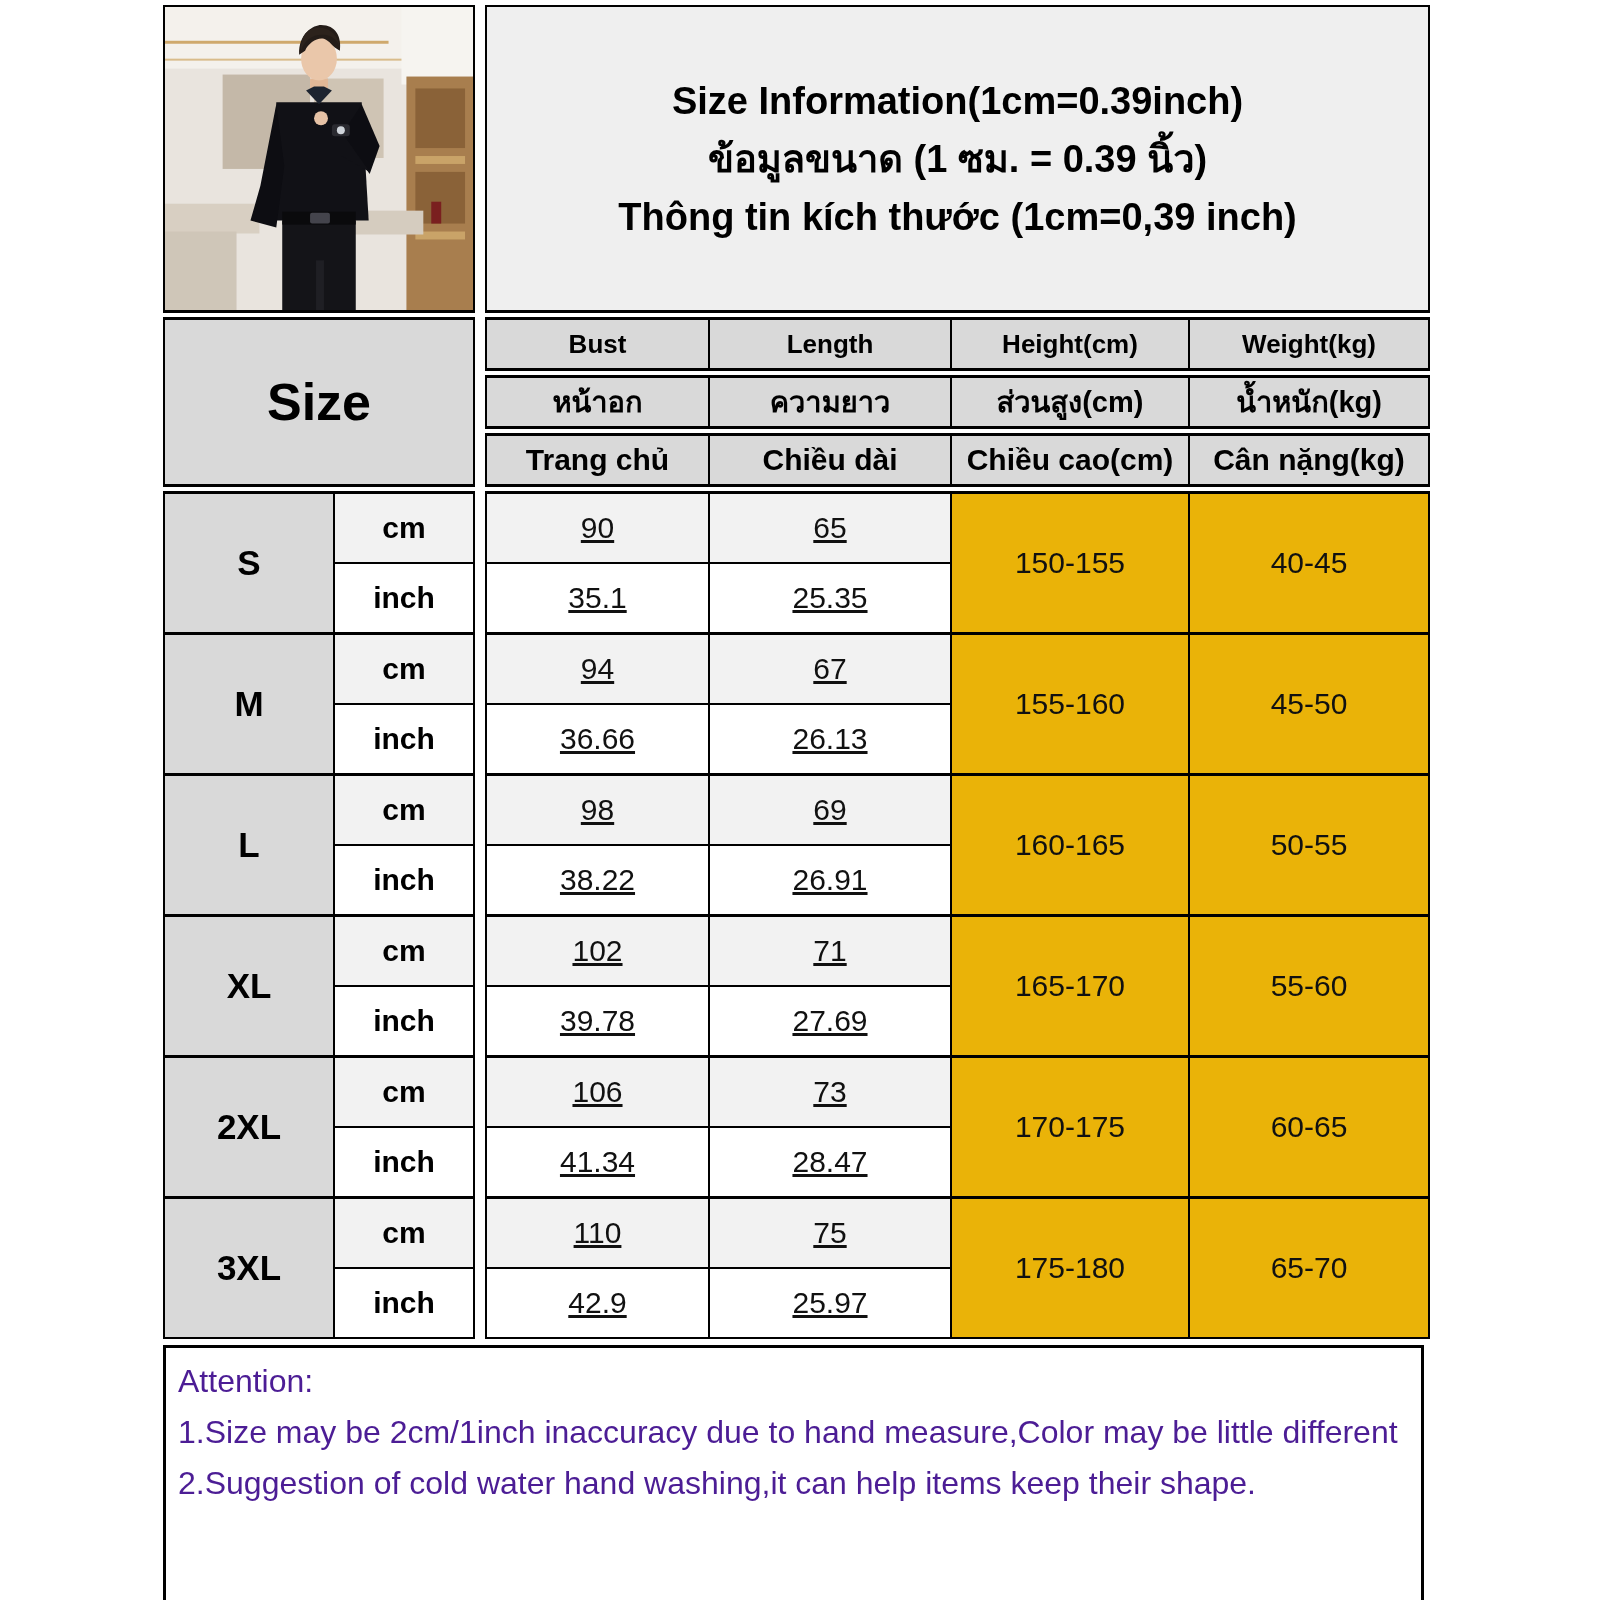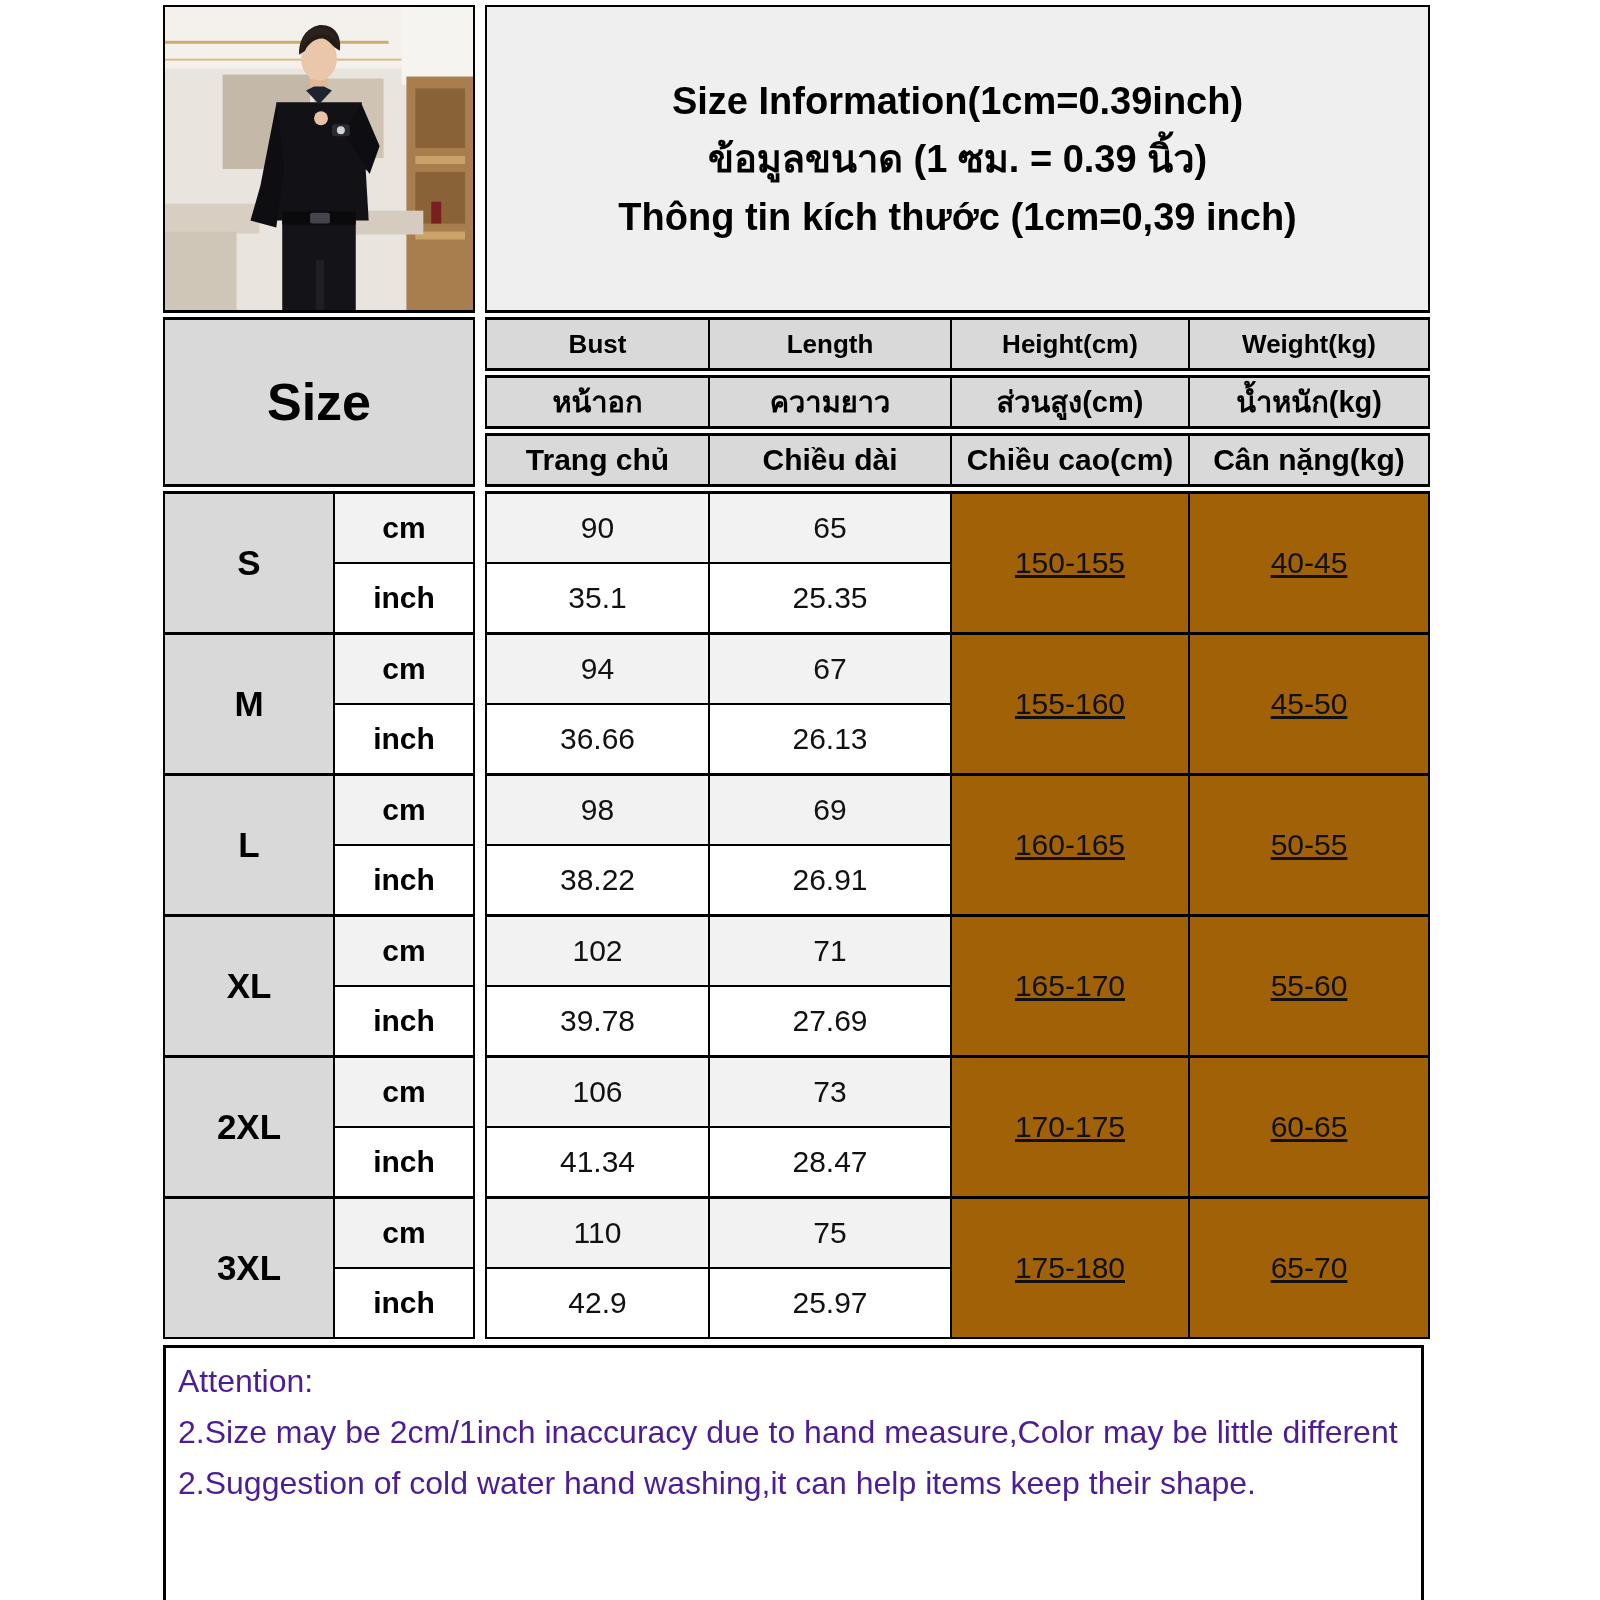--- a/index.html
+++ b/index.html
@@ -56,24 +56,24 @@
     font-weight: bold;
     font-size: 52px;
   }
   td.col-head { background: #d9d9d9; font-weight: bold; height: 48px; }
   td.col-head.en  { font-size: 26px; }
   td.col-head.th  { font-size: 29px; }
   td.col-head.vi  { font-size: 30px; }
 
   td.size-label { background: #d9d9d9; font-weight: bold; font-size: 35px; }
   td.unit       { font-weight: bold; font-size: 30px; }
-  td.val        { font-size: 30px; font-weight: 400; color: #111; }
+  td.val        { font-size: 30px; font-weight: 400; color: #111; text-decoration: underline; }
   tr.cm-row   td.unit, tr.cm-row td.val   { background: #f2f2f2; height: 68px; }
   tr.inch-row td.unit, tr.inch-row td.val { background: #ffffff; height: 68px; }
-  td.range { background: #a16207; font-size: 30px; font-weight: 400; color: #111; text-decoration: underline; }
+  td.range { background: #eab308; font-size: 30px; font-weight: 400; color: #111; }
 
   .attention-box {
     margin-top: 6px;
     border: 3px solid #000;
     width: 1261px;
     min-height: 276px;
     background: #ffffff;
     box-sizing: border-box;
     padding: 8px 12px;
   }
@@ -275,18 +275,18 @@
         <td class="unit">inch</td>
         <td class="sp"></td>
         <td class="val">42.9</td>
         <td class="val">25.97</td>
       </tr>
     </tbody>
       </table>
 
     <div class="attention-box">
       <div class="att-line">Attention:</div>
-      <div class="att-line">2.Size may be 2cm/1inch inaccuracy due to hand measure,Color may be little different</div>
+      <div class="att-line">1.Size may be 2cm/1inch inaccuracy due to hand measure,Color may be little different</div>
       <div class="att-line">2.Suggestion of cold water hand washing,it can help items keep their shape.</div>
     </div>
 
   </div>
 </div>
 
 </body></html>

